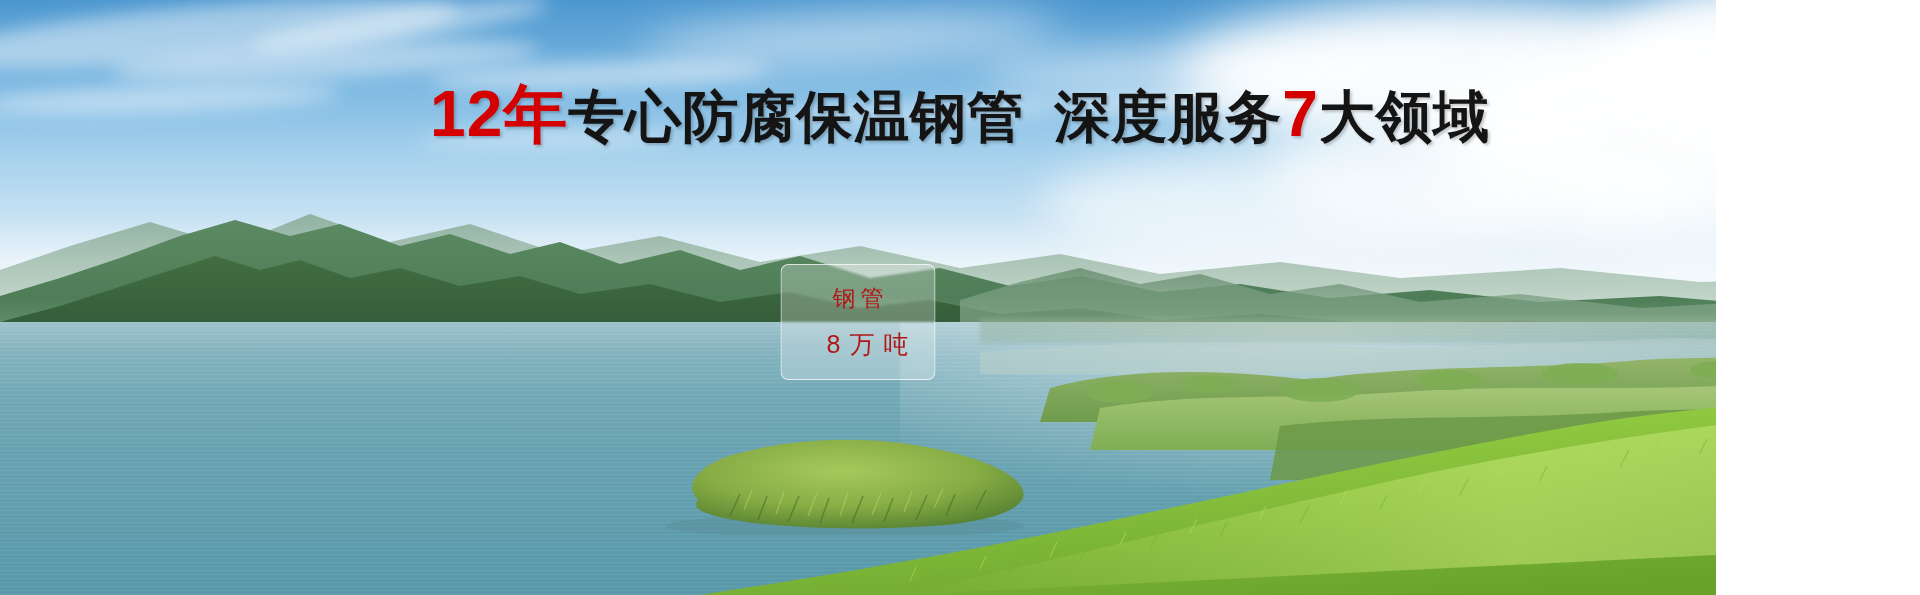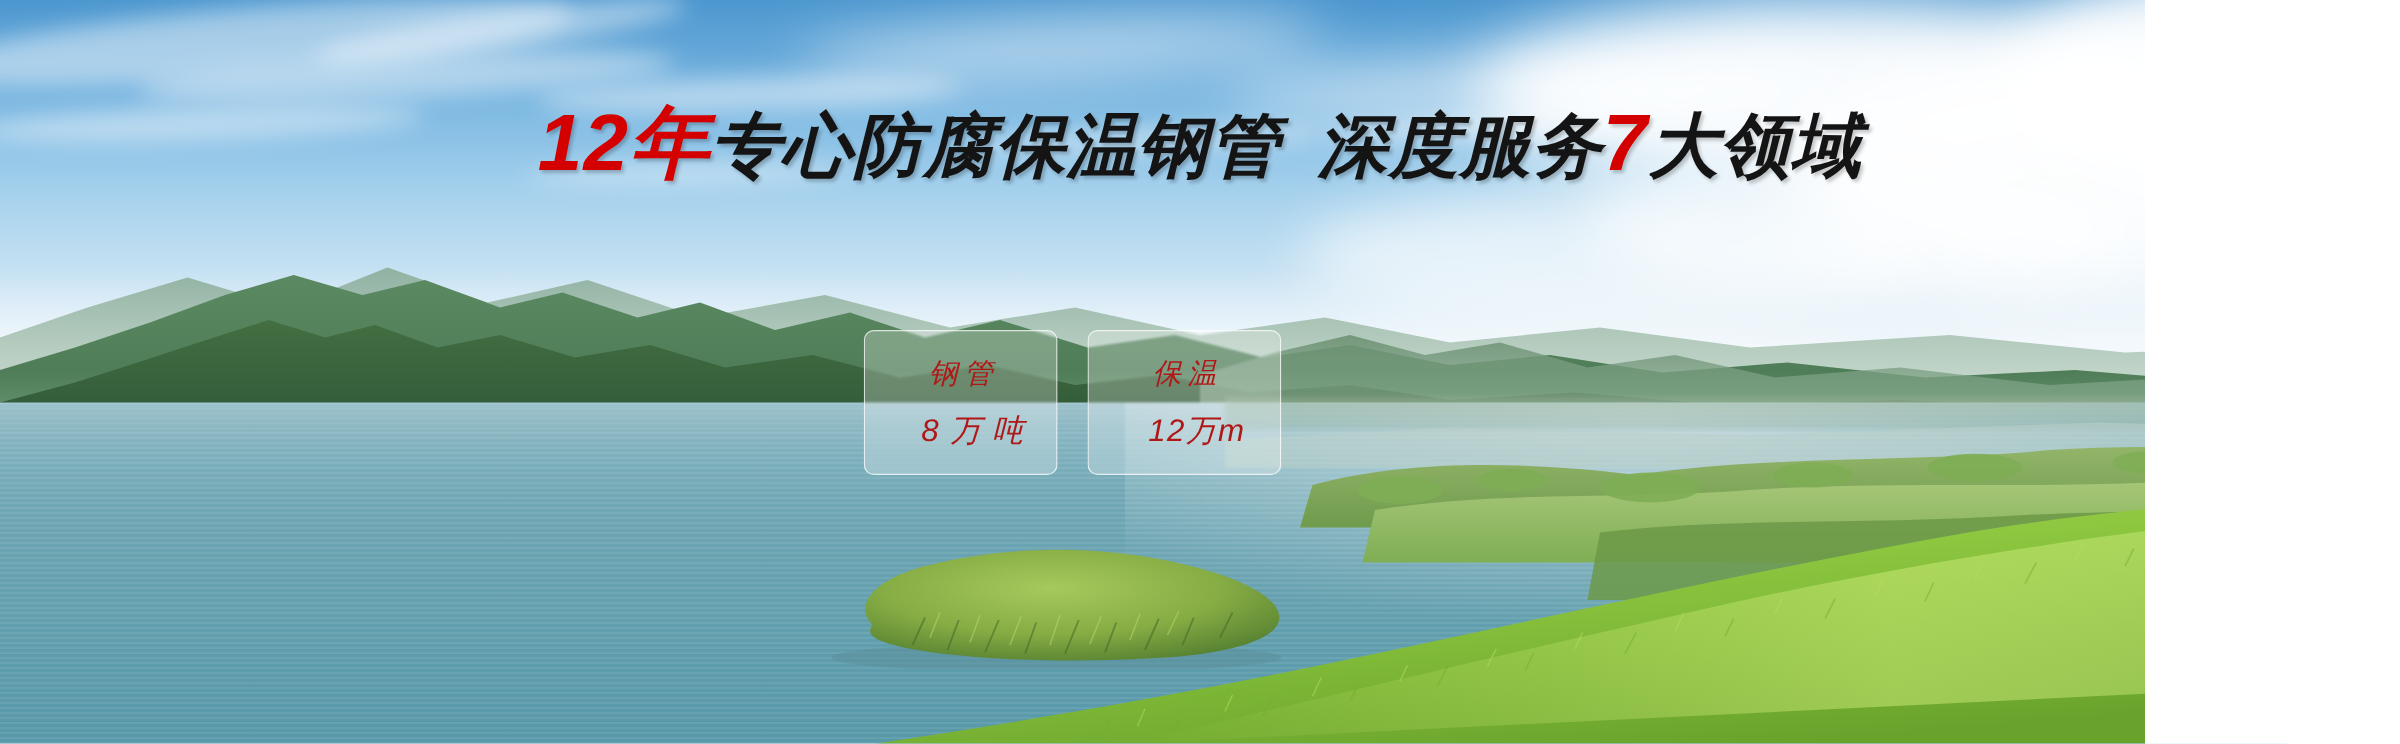--- a/index.html
+++ b/index.html
@@ -7,21 +7,20 @@
     width:1920px; height:595px;
     overflow:hidden;
     font-family:"Liberation Sans", sans-serif;
   }
 
   .banner {
     position:relative;
     width:1716px; height:595px;
     overflow:hidden;
     background:#bfe0f2;
-    font-style:italic;
   }
 
   
   .sky {
     position:absolute; left:0; top:0; width:1920px; height:330px;
     background:
       linear-gradient(to bottom,
         #4c97cf 0%,
         #63a7d8 12%,
         #81bbe3 28%,
@@ -372,22 +371,16 @@
   <div class="stats">
 
     <div class="stat-card">
       <div class="stat-label">钢管</div>
       <div class="stat-value">
         <span>8 万 吨</span>
       </div>
     </div>
 
 
-    <div class="stat-card">
-      <div class="stat-label">保温</div>
-      <div class="stat-value">
-        <span>12万m</span>
-      </div>
-    </div>
 
   </div>
 
 </div>
 
 </body></html>

